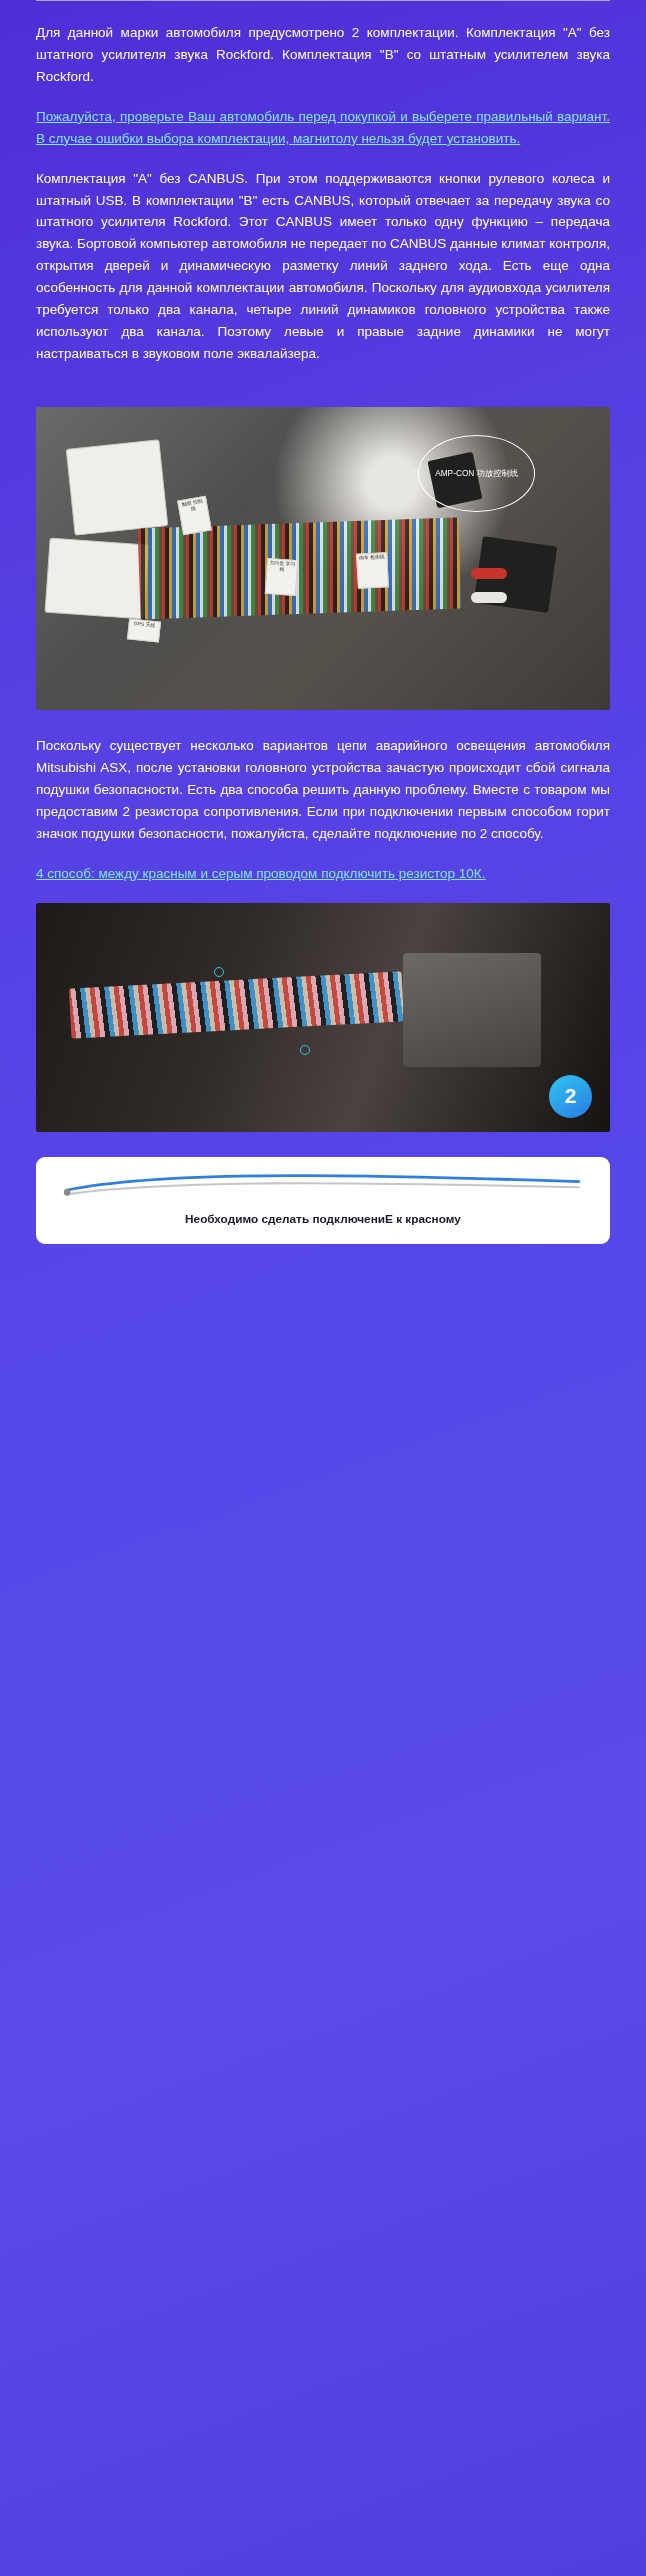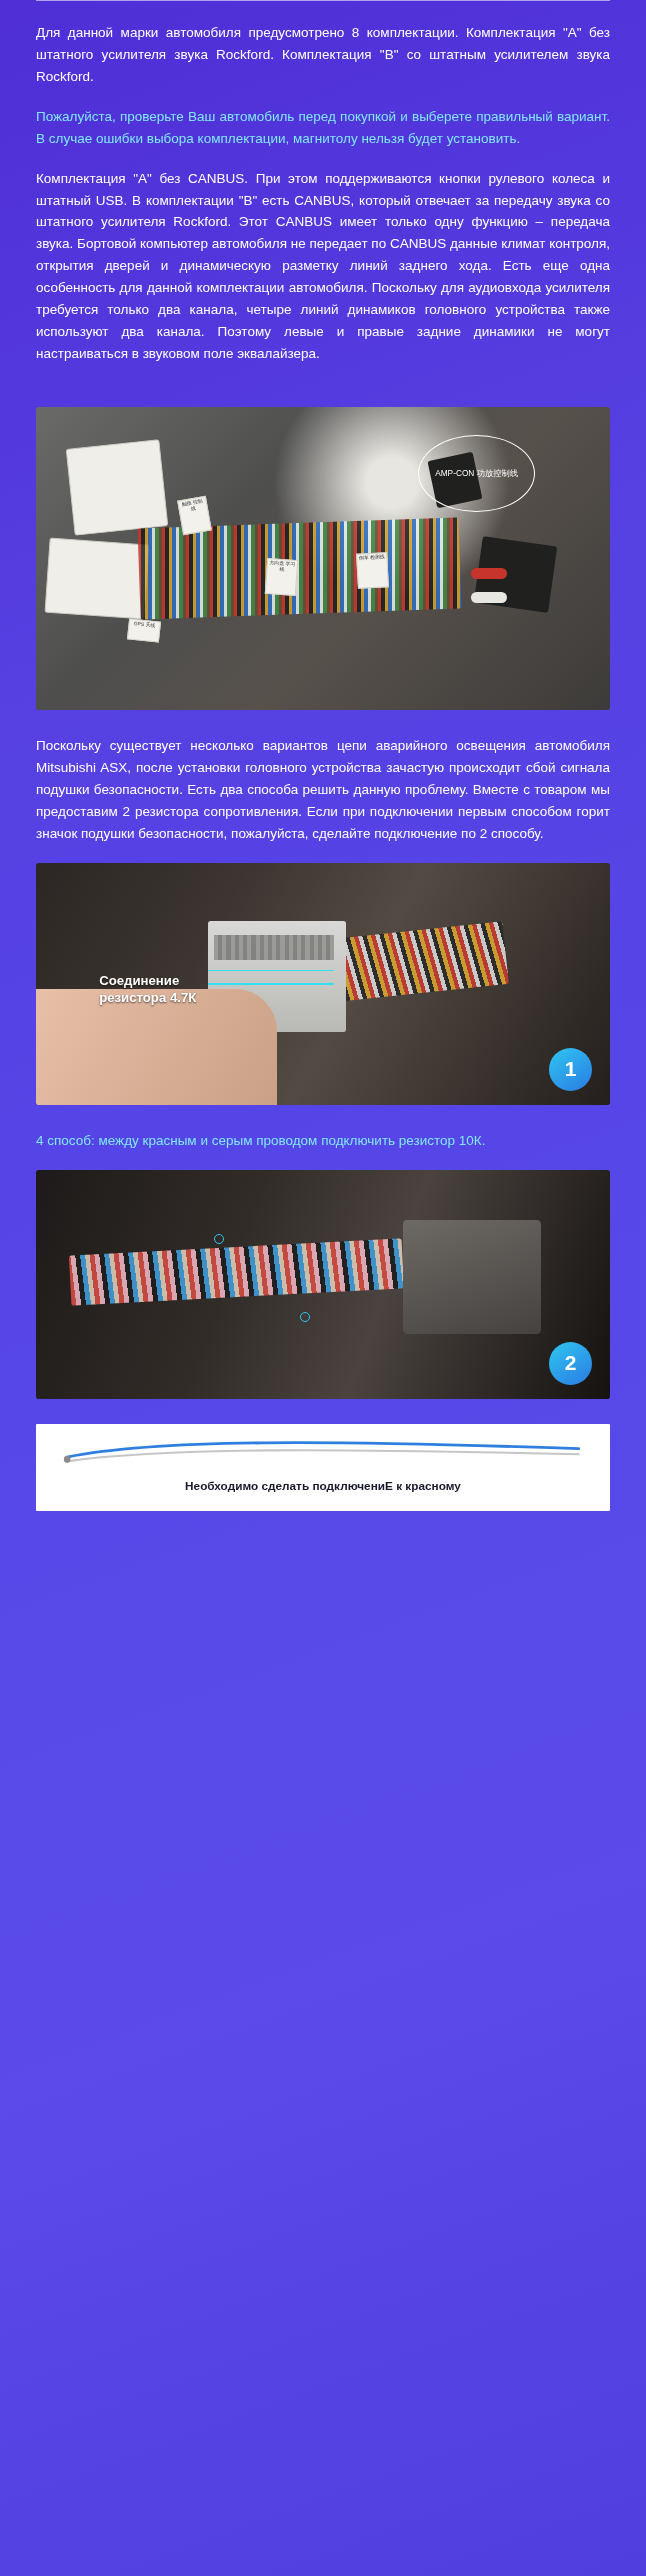--- a/index.html
+++ b/index.html
@@ -51,20 +51,21 @@
   
   p.para {
     color: #ffffff;
     font-size: 13.5px;
     line-height: 1.62;
     margin: 0 0 18px 0;
     text-align: justify;
   }
   p.para.cyan {
     color: #7fe8f4;
+    text-decoration: underline;
   }
   .gap-sm { margin-bottom: 12.5px; }
   .spacer-26 { height: 18px; }
 
   
   .photo {
     width: 100%;
     border-radius: 2.8px;
     overflow: hidden;
     position: relative;
@@ -267,21 +268,21 @@
     height: 8.3px;
     border-radius: 50%;
     border: 1.4px solid #2fc6ef;
   }
   .p3-dot.d1 { left: 31%; top: 28%; }
   .p3-dot.d2 { left: 46%; top: 62%; }
 
   
   .bottom-card {
     background: #ffffff;
-    border-radius: 1px;
+    border-radius: 9px;
     padding: 12.5px 18px 15.3px 18px;
     margin-top: 8.3px;
   }
   .bottom-svg {
     width: 100%;
     height: 38px;
     display: block;
   }
   .bottom-text {
     color: #1a1a2e;
@@ -293,21 +294,21 @@
   }
 </style>
 </head>
 <body>
 
 <div class="page">
 
 
   <div class="divider"></div>
 
-  <p class="para">Для данной марки автомобиля предусмотрено 8 комплектации. Комплектация "A" без штатного усилителя звука Rockford. Комплектация "B" со штатным усилителем звука Rockford.</p>
+  <p class="para">Для данной марки автомобиля предусмотрено 2 комплектации. Комплектация "A" без штатного усилителя звука Rockford. Комплектация "B" со штатным усилителем звука Rockford.</p>
 
   <p class="para cyan">Пожалуйста, проверьте Ваш автомобиль перед покупкой и выберете правильный вариант. В случае ошибки выбора комплектации, магнитолу нельзя будет установить.</p>
 
   <p class="para">Комплектация "A" без CANBUS. При этом поддерживаются кнопки рулевого колеса и штатный USB. В комплектации "B" есть CANBUS, который отвечает за передачу звука со штатного усилителя Rockford. Этот CANBUS имеет только одну функцию – передача звука. Бортовой компьютер автомобиля не передает по CANBUS данные климат контроля, открытия дверей и динамическую разметку линий заднего хода. Есть еще одна особенность для данной комплектации автомобиля. Поскольку для аудиовхода усилителя требуется только два канала, четыре линий динамиков головного устройства также используют два канала. Поэтому левые и правые задние динамики не могут настраиваться в звуковом поле эквалайзера.</p>
 
   <div class="spacer-26"></div>
 
 
   <div class="photo photo-1">
     <div class="p1-conn a"></div>
@@ -326,35 +327,20 @@
     <div class="p1-tag t4">GPS
 天线</div>
     <div class="p1-circle"></div>
     <div class="p1-label">AMP-CON
 功放控制线</div>
   </div>
 
   <p class="para">Поскольку существует несколько вариантов цепи аварийного освещения автомобиля Mitsubishi ASX, после установки головного устройства зачастую происходит сбой сигнала подушки безопасности. Есть два способа решить данную проблему. Вместе с товаром мы предоставим 2 резистора сопротивления. Если при подключении первым способом горит значок подушки безопасности, пожалуйста, сделайте подключение по 2 способу.</p>
 
 
-  <div class="photo photo-2">
-    <div class="p2-wires"></div>
-    <div class="p2-plug"></div>
-    <div class="p2-plug-rows"></div>
-    <div class="p2-hand"></div>
-    <div class="callout-lines">
-      <div class="cl l1"></div>
-      <div class="cl l2"></div>
-    </div>
-    <div class="callout">
-      <div>Соединение</div>
-      <div>резистора 4.7К</div>
-    </div>
-    <div class="badge">1</div>
-  </div>
 
   <p class="para cyan gap-sm">4 способ: между красным и серым проводом подключить резистор 10К.</p>
 
   <div class="photo photo-3">
     <div class="p3-wires"></div>
     <div class="p3-plug"></div>
     <div class="p3-dot d1"></div>
     <div class="p3-dot d2"></div>
     <div class="badge">2</div>
   </div>

